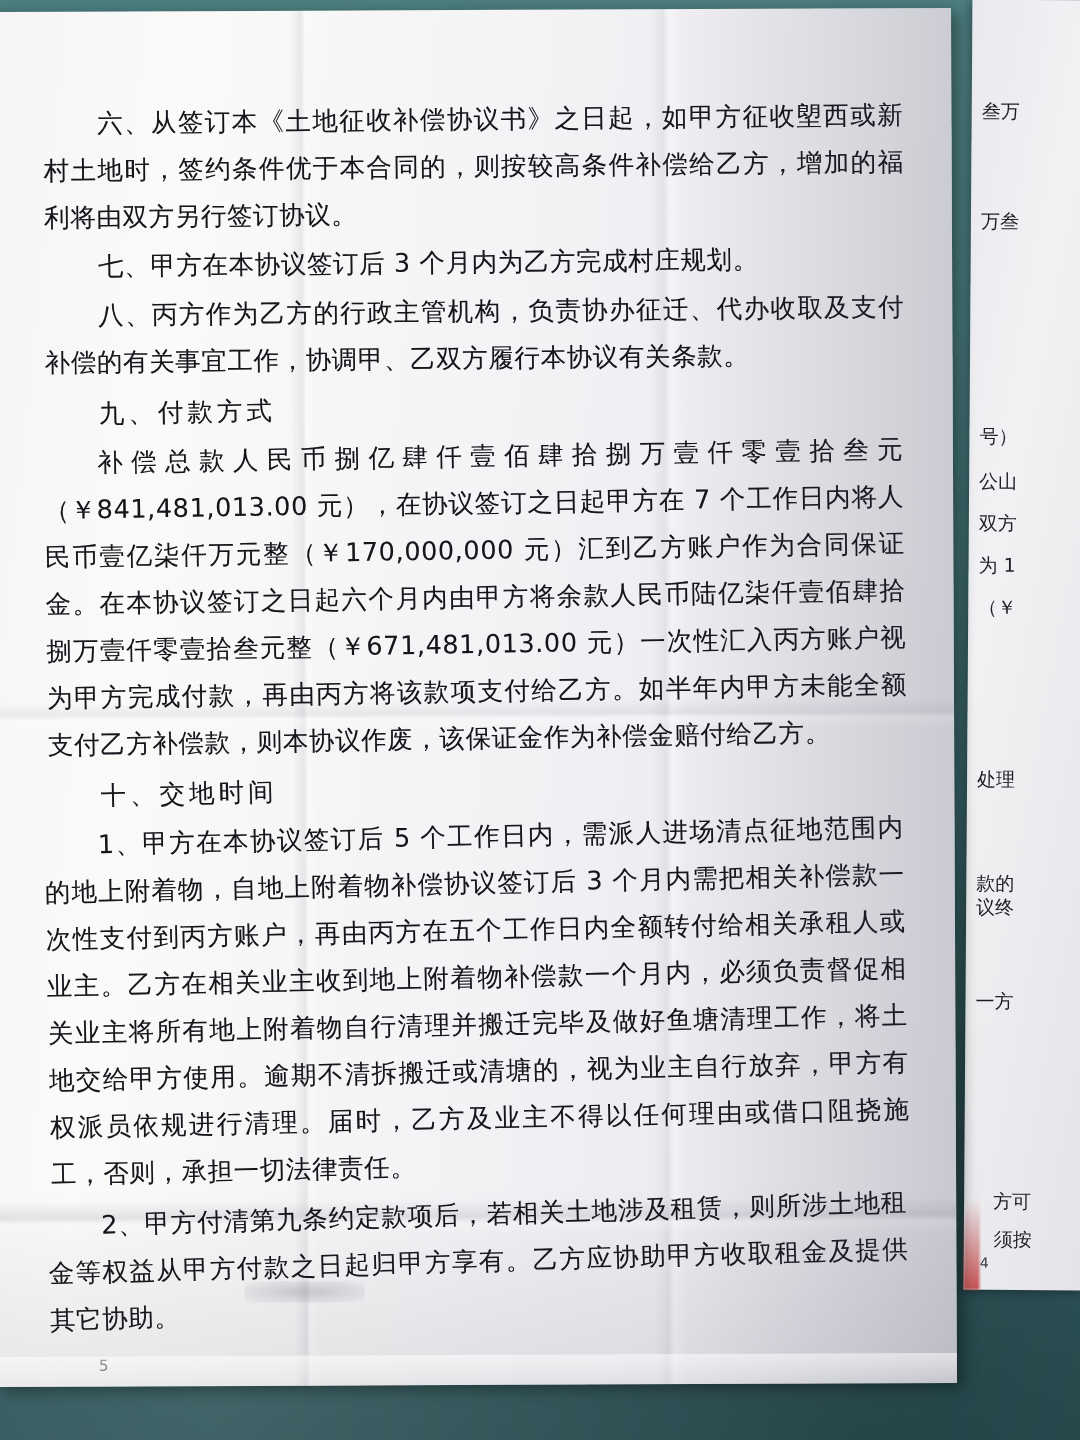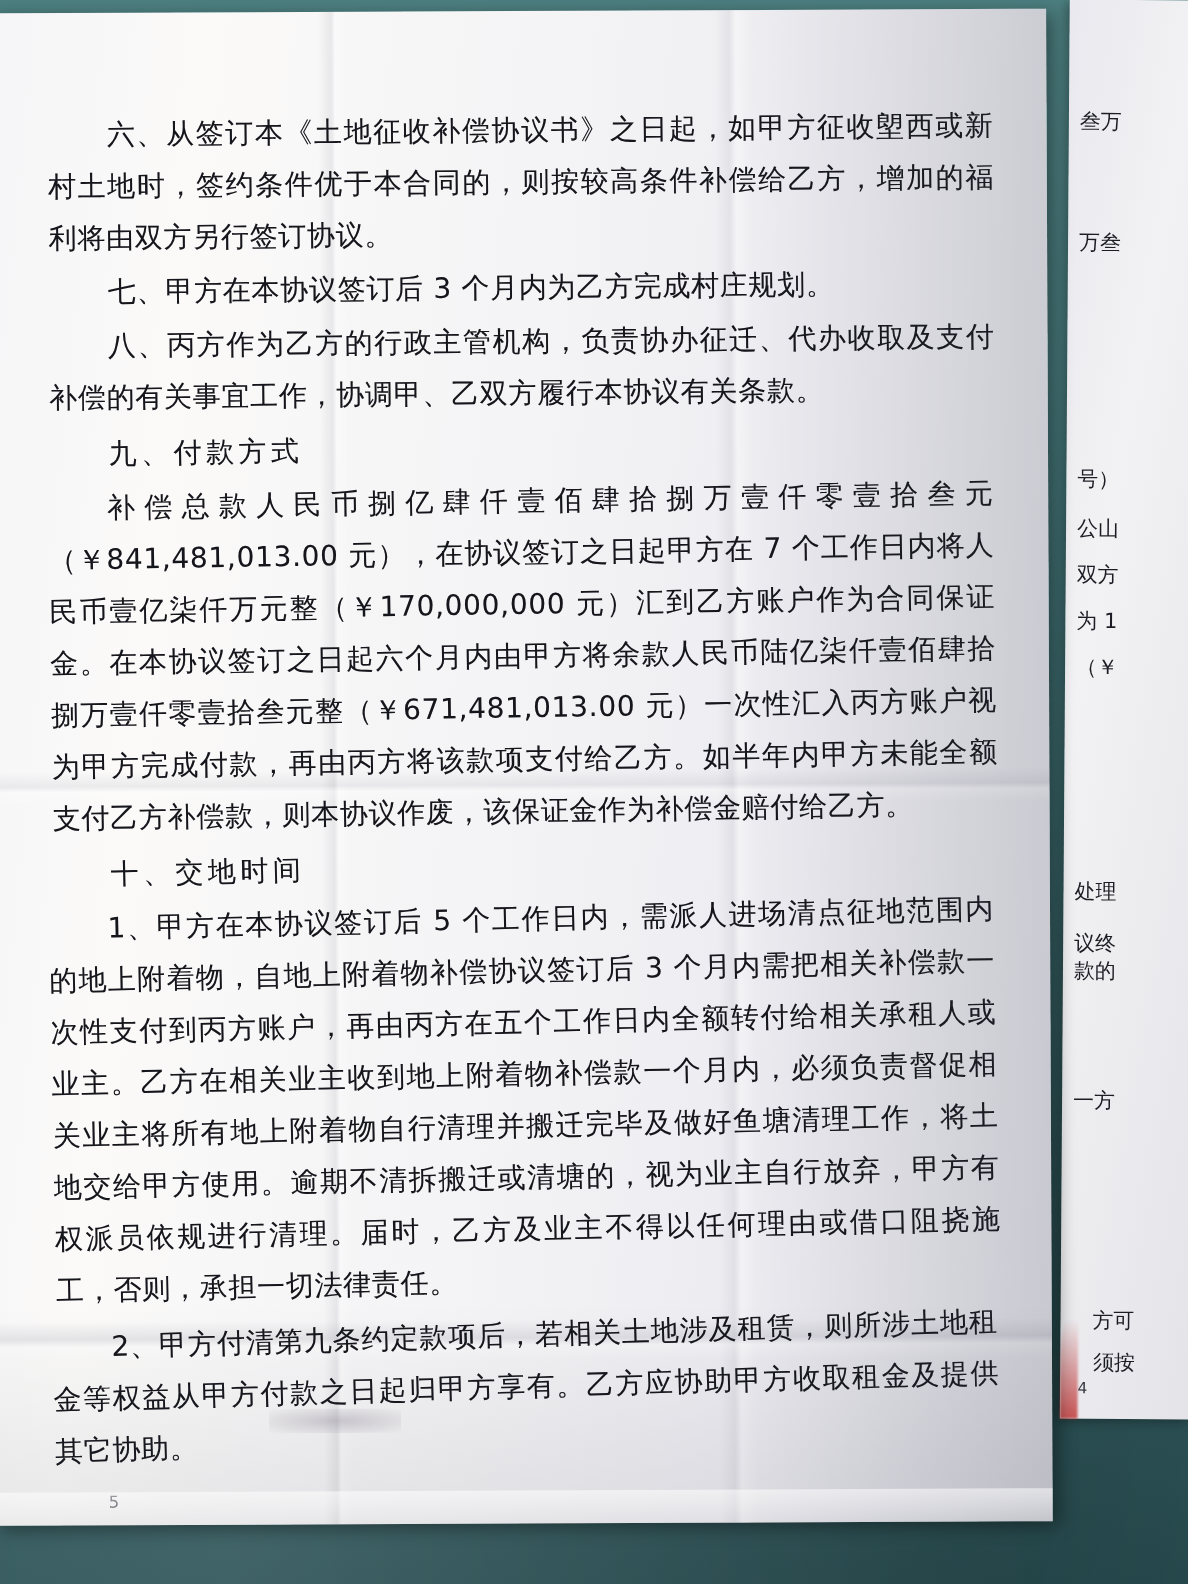--- a/index.html
+++ b/index.html
@@ -171,23 +171,23 @@
   <div class="wall-texture"></div>
 
   <div class="sheet-right">
     <div class="r-line" style="top:100px;">叁万</div>
     <div class="r-line" style="top:210px;">万叁</div>
     <div class="r-line" style="top:425px;">号）</div>
     <div class="r-line" style="top:470px;">公山</div>
     <div class="r-line" style="top:512px;">双方</div>
     <div class="r-line" style="top:554px;">为 1</div>
     <div class="r-line" style="top:596px;">（￥</div>
-    <div class="r-line" style="top:800px;">处理</div>
+    <div class="r-line" style="top:768px;">处理</div>
     <div class="r-line" style="top:872px;">款的</div>
-    <div class="r-line" style="top:847px;">议终</div>
+    <div class="r-line" style="top:896px;">议终</div>
     <div class="r-line" style="top:990px;">一方</div>
     <div class="r-line" style="top:1190px;margin-left:19px;">方可</div>
     <div class="r-line" style="top:1228px;margin-left:20px;">须按</div>
     <div class="red-mark"></div>
     <div class="page-num">4</div>
   </div>
 
   <div class="sheet-main">
     <div class="crease v1"></div>
     <div class="crease v2"></div>

